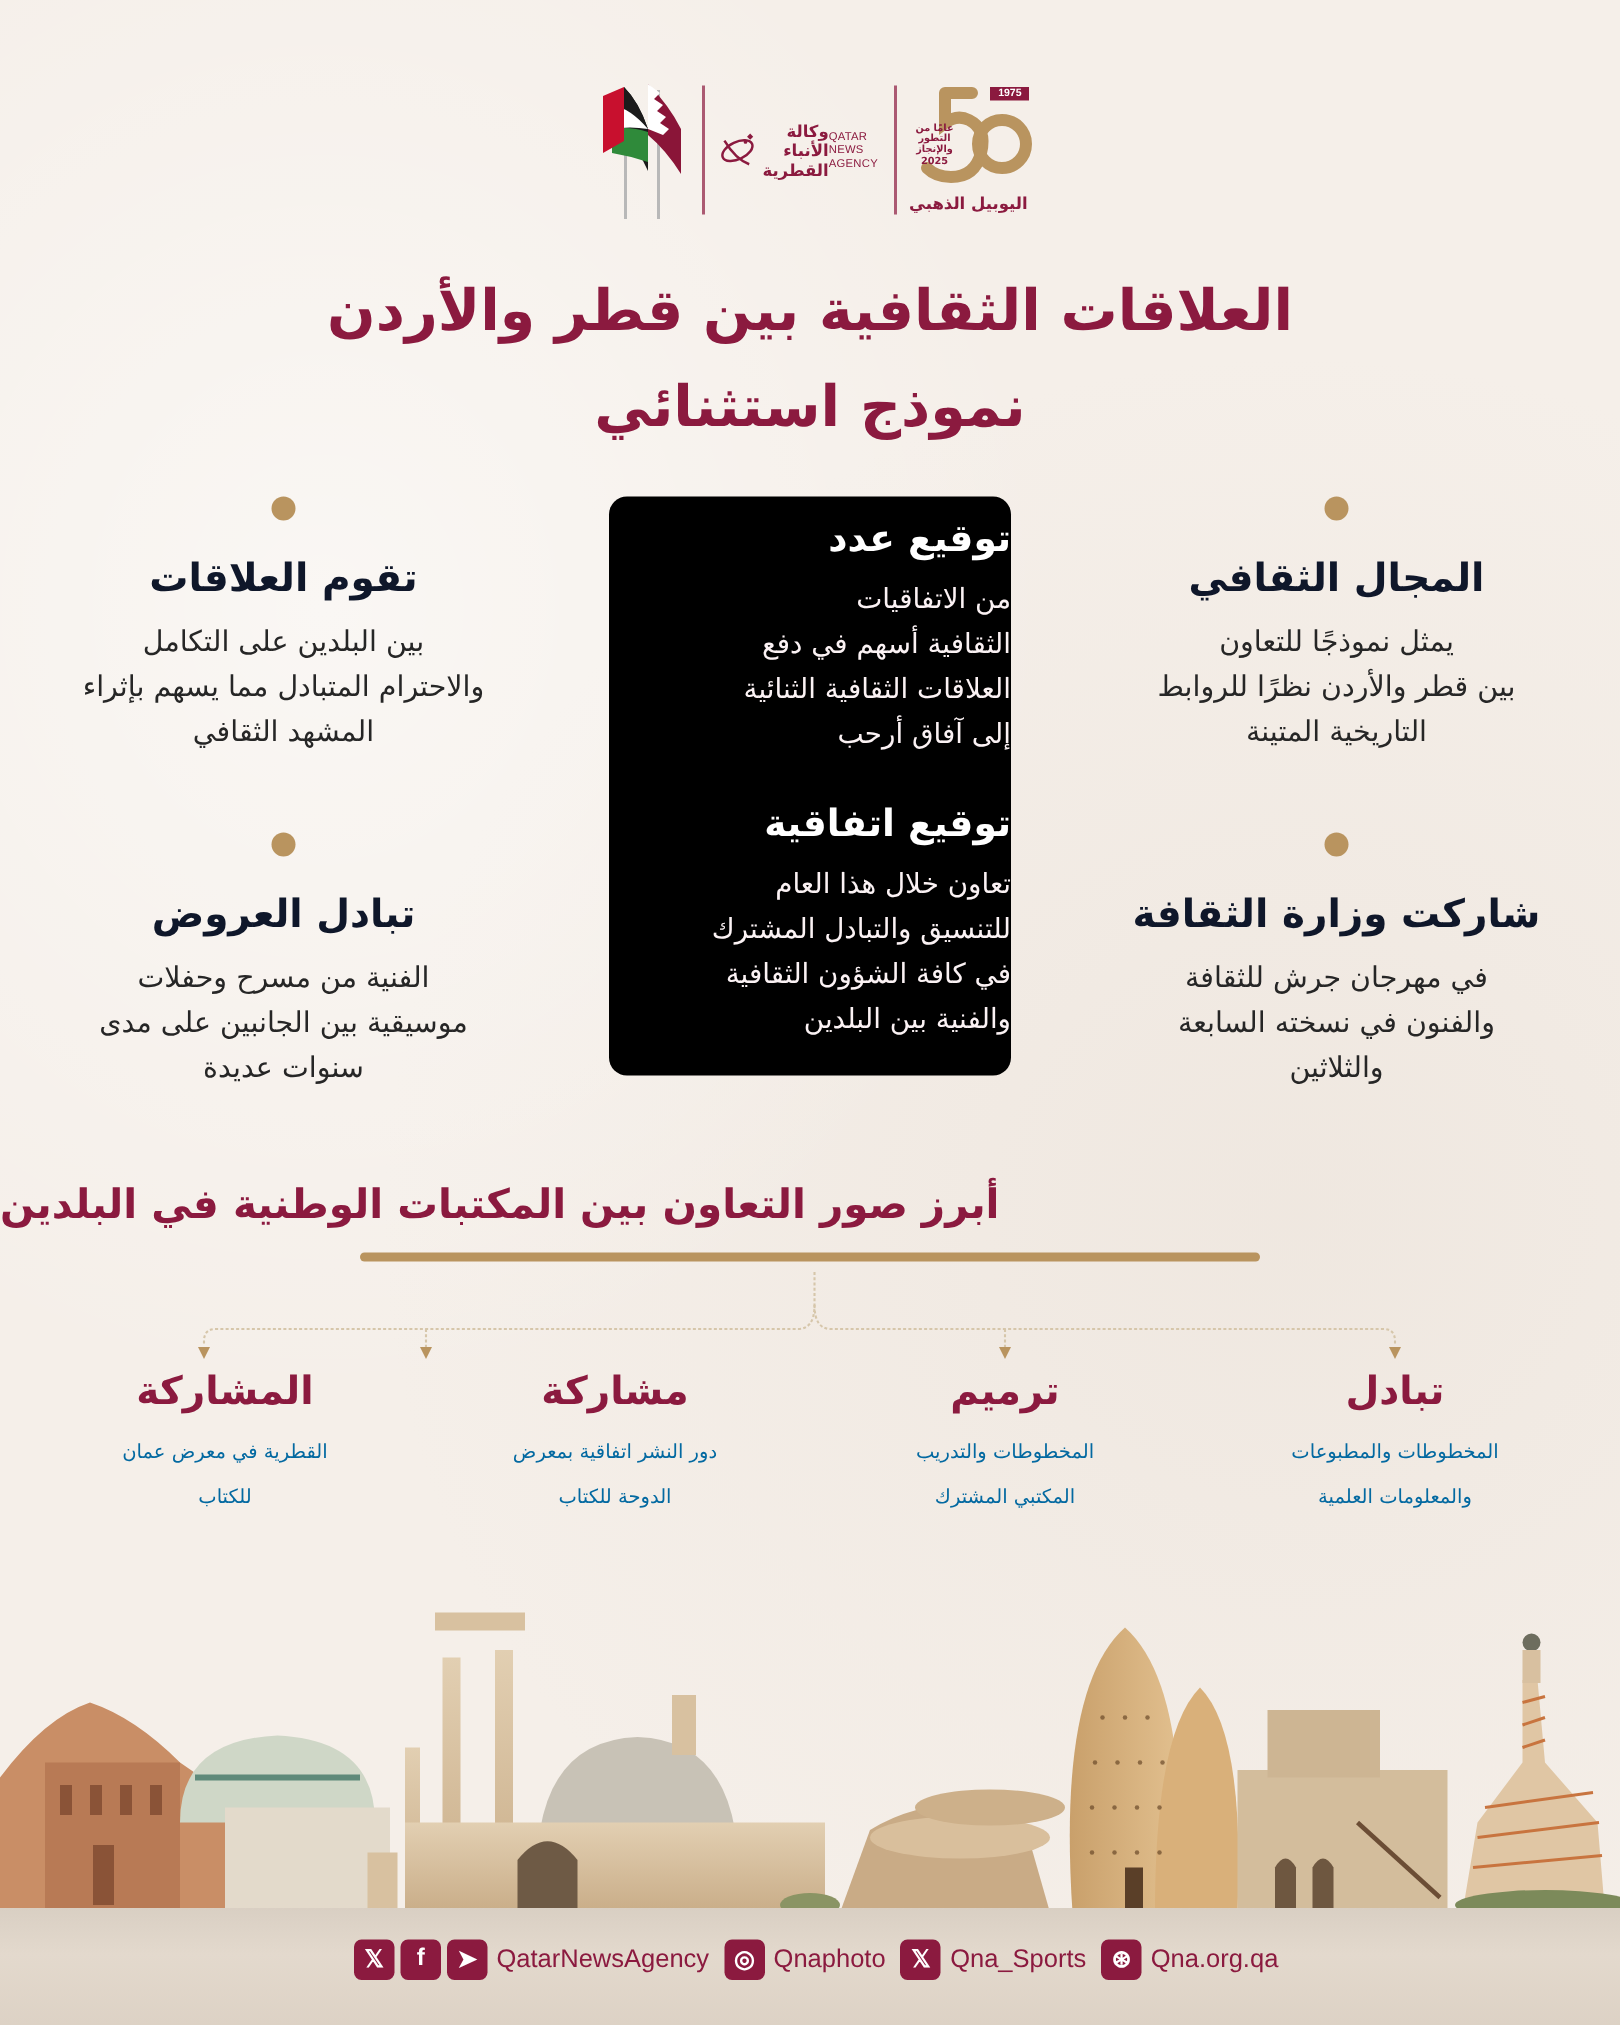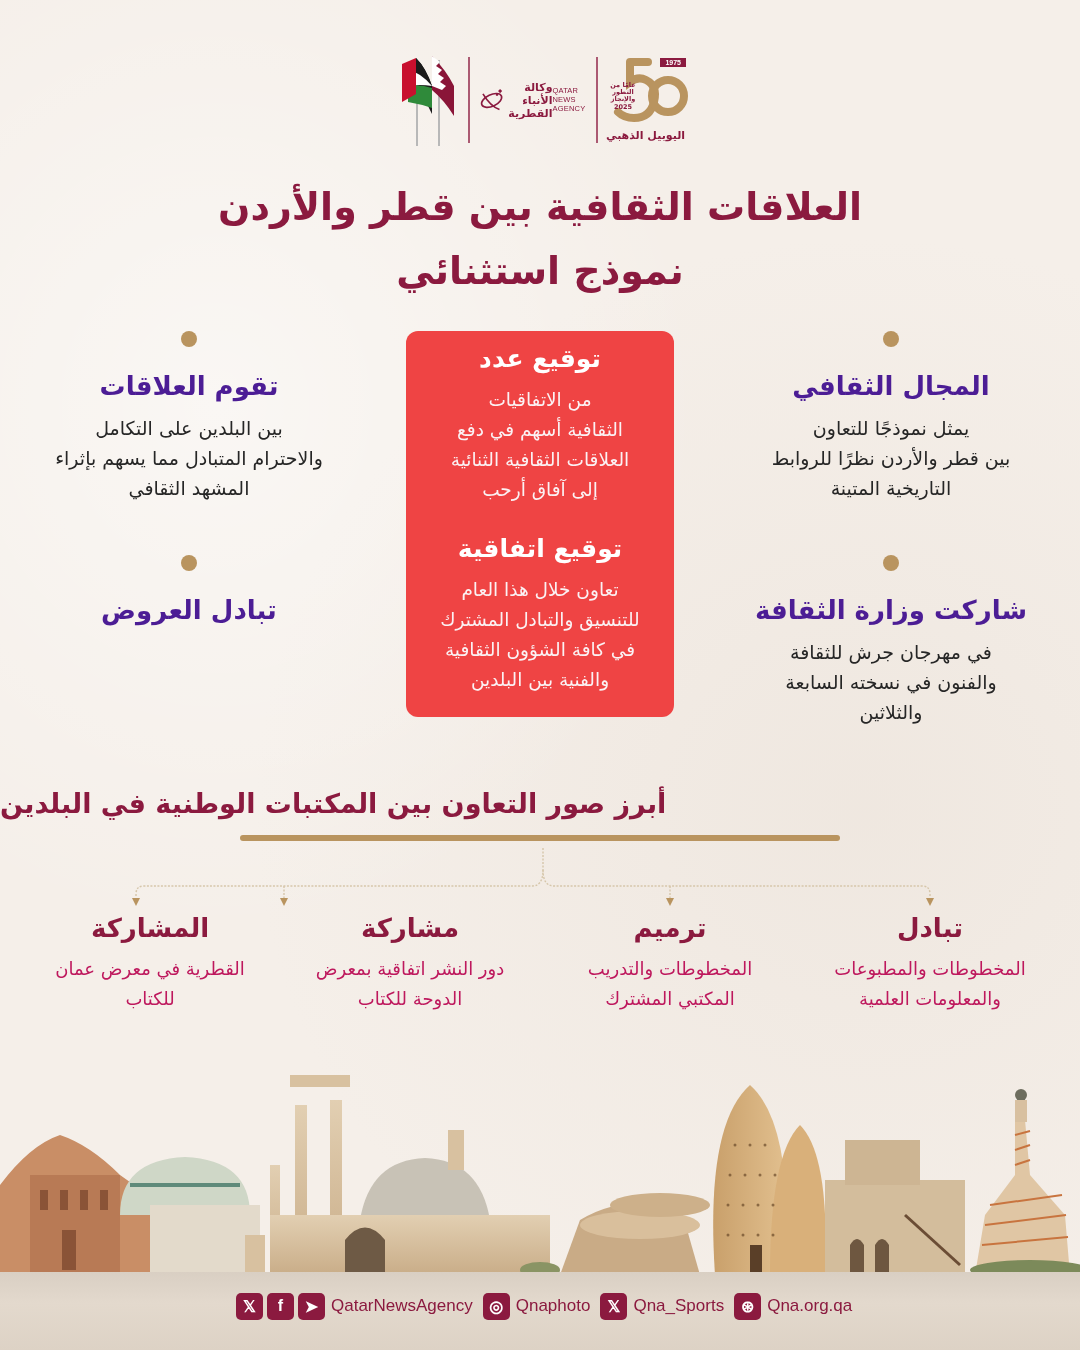--- a/index.html
+++ b/index.html
@@ -39,48 +39,48 @@
     position: absolute; top: 175px; left: 0; right: 0; text-align: center;
     color: #8b1a3f; font-weight: bold; font-size: 38px; line-height: 64px;
     font-family: "DejaVu Sans", sans-serif;
   }
 
   
   .side {
     position: absolute; width: 320px; text-align: center;
   }
   .dot { width: 16px; height: 16px; border-radius: 50%; background: #b9945f; margin: 0 auto 22px; }
-  .side-title { color: #4c1d95; font-weight: bold; font-size: 26px; line-height: 34px; margin-bottom: 10px; }
+  .side-title { color: #0f172a; font-weight: bold; font-size: 26px; line-height: 34px; margin-bottom: 10px; }
   .side-body { color: #262626; font-size: 19px; line-height: 30px; }
 
   
   .card {
     position: absolute; top: 331px; left: 406px; width: 268px; height: 386px;
-    background: #ef4444; border-radius: 12px; color: #fff; text-align: center;
+    background: #000000; border-radius: 12px; color: #fff; text-align: right;
     padding-top: 8px;
   }
   .card-title { font-weight: bold; font-size: 25px; line-height: 40px; }
   .card-body { font-size: 18.5px; line-height: 30px; color: #fbf2f4; margin-top: 6px; }
   .card-block2 { margin-top: 24px; }
 
   
   .section-title {
     position: absolute; top: 782px; left: 0; right: 0; text-align: left;
     color: #8b1a3f; font-weight: bold; font-size: 27px; line-height: 44px;
   }
   .gold-bar {
     position: absolute; top: 835px; left: 240px; width: 600px; height: 6px;
     background: #b9945f; border-radius: 3px;
   }
   .tree { position: absolute; top: 848px; left: 100px; width: 880px; height: 60px; }
 
   
   .item { position: absolute; top: 908px; width: 250px; text-align: center; }
   .item-title { color: #8b1a3f; font-weight: bold; font-size: 26px; line-height: 40px; }
-  .item-body { color: #be185d; font-size: 18px; line-height: 30px; margin-top: 6px; }
+  .item-body { color: #0369a1; font-size: 13px; line-height: 30px; margin-top: 6px; }
 
   
   .landmarks { position: absolute; top: 1065px; left: 0; width: 1080px; height: 210px; }
   .ground {
     position: absolute; top: 1272px; left: 0; width: 1080px; height: 78px;
     background: linear-gradient(#d9cfc3, #e3d9cd 40%, #ddd2c5);
   }
   .footer {
     position: absolute; top: 1292px; left: 236px; height: 28px;
     display: flex; flex-direction: row; align-items: center; gap: 4px; direction: ltr;
@@ -171,20 +171,25 @@
   <div class="side-title">تقوم العلاقات</div>
   <div class="side-body">
     <div>بين البلدين على التكامل</div>
     <div>والاحترام المتبادل مما يسهم بإثراء</div>
     <div>المشهد الثقافي</div>
   </div>
 </div>
 <div class="side" style="top:555px; left:29px;">
   <div class="dot"></div>
   <div class="side-title">تبادل العروض</div>
+  <div class="side-body">
+    <div>الفنية من مسرح وحفلات</div>
+    <div>موسيقية بين الجانبين على مدى</div>
+    <div>سنوات عديدة</div>
+  </div>
 </div>
 
 <div class="card">
   <div>
     <div class="card-title">توقيع عدد</div>
     <div class="card-body">
       <div>من الاتفاقيات</div>
       <div>الثقافية أسهم في دفع</div>
       <div>العلاقات الثقافية الثنائية</div>
       <div>إلى آفاق أرحب</div>

